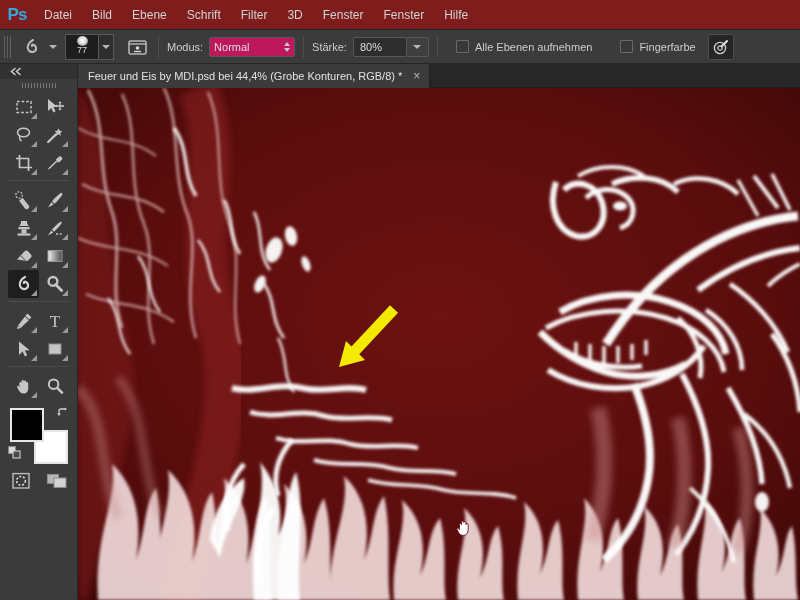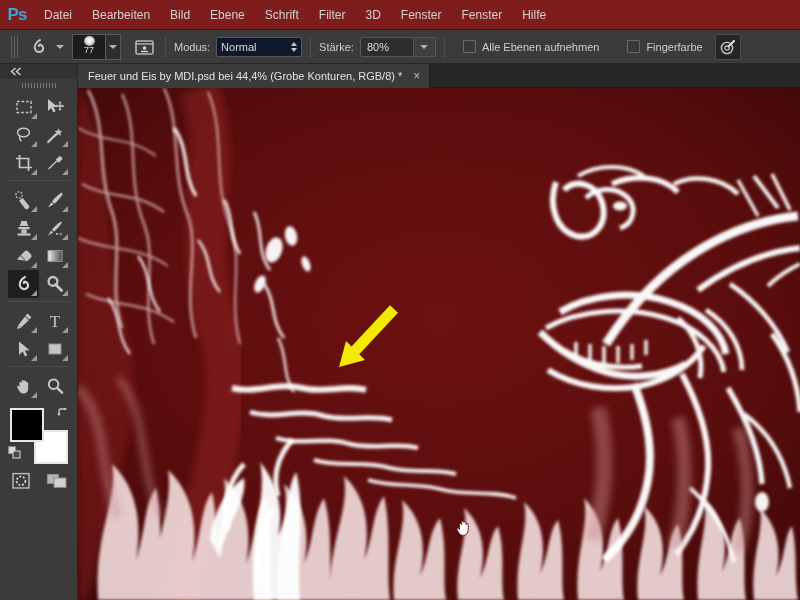--- a/index.html
+++ b/index.html
@@ -27,21 +27,21 @@
   .menu-item{
     padding:0 10px; height:30px; line-height:30px;
     font-size:12px; color:#d2d2d2; cursor:default; white-space:nowrap;
   }
 
   
   .optionsbar{
     position:absolute; left:0; top:30px; width:800px; height:34px;
     background:#3b3b3b;
     border-bottom:1px solid #262626;
-    display:flex; align-items:center; padding-left:11px;
+    display:flex; align-items:center; padding-left:4px;
   }
   .grip{
     width:9px; height:22px; margin-right:6px;
     background:repeating-linear-gradient(to right,#6e6e6e 0 1px,transparent 1px 3px);
     opacity:.75;
   }
   .ob-tool-icon{
     width:26px; height:24px; display:flex; align-items:center; justify-content:center;
   }
   .caret-dn{
@@ -62,21 +62,21 @@
   .brush-drop{
     width:15px;height:26px;background:#2e2e2e;border:1px solid #595959;border-left:none;
     display:flex;align-items:center;justify-content:center;
   }
   .panel-btn{
     width:26px;height:24px;margin-left:10px;display:flex;align-items:center;justify-content:center;
   }
   .ob-sep{ width:1px;height:22px;background:#2b2b2b;margin:0 8px;border-right:1px solid #4e4e4e;}
   .ob-label{ font-size:11px;color:#cdcdcd;margin-right:6px;white-space:nowrap;}
   .ob-select{
-    height:20px;min-width:86px;background:#0f172a;border:1px solid #585858;border-radius:2px;
+    height:20px;min-width:86px;background:#be185d;border:1px solid #585858;border-radius:2px;
     display:flex;align-items:center;justify-content:space-between;padding:0 4px;
     font-size:11px;color:#dcdcdc;
   }
   .spin{ display:flex;flex-direction:column;line-height:0;margin-left:6px;}
   .spin i{ display:block;width:0;height:0;border-left:3px solid transparent;border-right:3px solid transparent;}
   .spin .up{ border-bottom:4px solid #c8c8c8; margin-bottom:2px;}
   .spin .dn{ border-top:4px solid #c8c8c8;}
   .ob-field{
     height:20px;width:54px;background:#2e2e2e;border:1px solid #585858;border-radius:2px;
     display:flex;align-items:center;padding-left:6px;font-size:11px;color:#dcdcdc;
@@ -154,21 +154,20 @@
   .hand-cursor{ position:absolute;left:377px;top:430px;width:18px;height:20px;}
 </style>
 </head>
 <body>
 
 <div id="app">
 
   <div class="menubar">
     <div class="ps-logo">Ps</div>
     <div class="menu-item">Datei</div>
-    <div class="menu-item">Bearbeiten</div>
     <div class="menu-item">Bild</div>
     <div class="menu-item">Ebene</div>
     <div class="menu-item">Schrift</div>
     <div class="menu-item">Filter</div>
     <div class="menu-item">3D</div>
     <div class="menu-item">Fenster</div>
     <div class="menu-item">Fenster</div>
     <div class="menu-item">Hilfe</div>
   </div>
 

